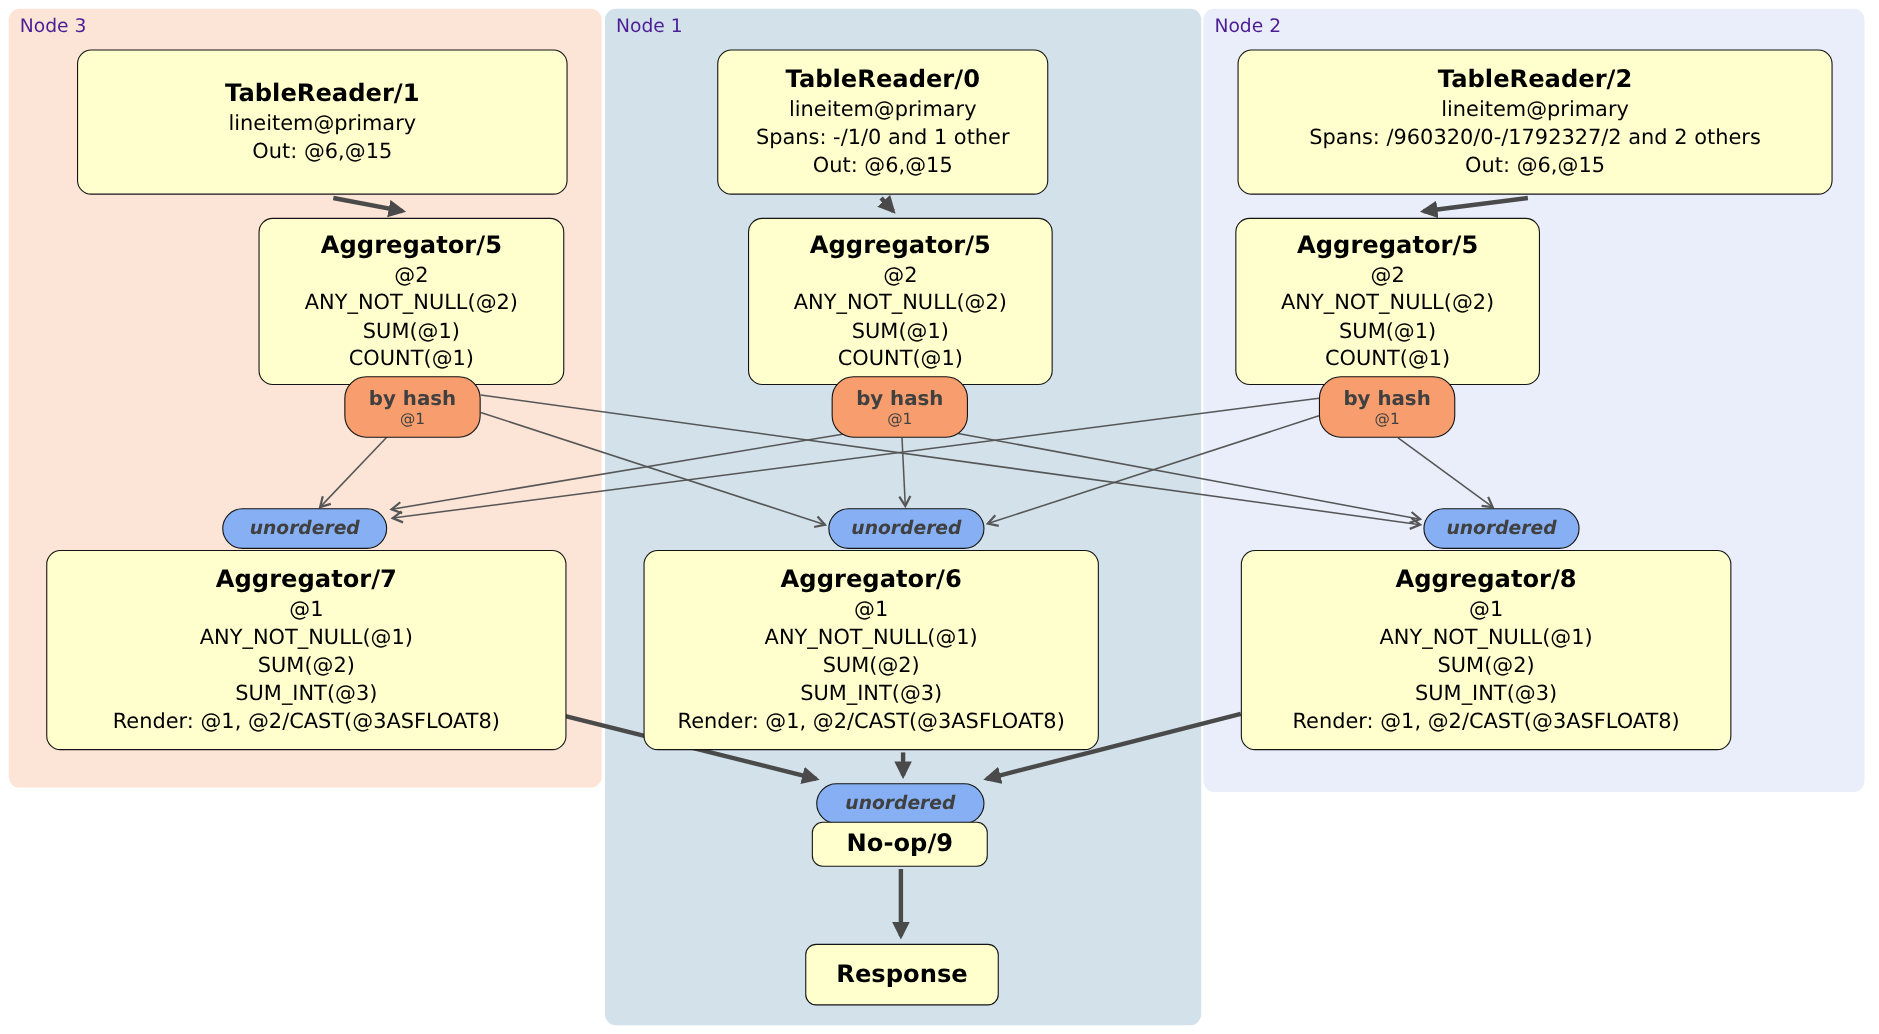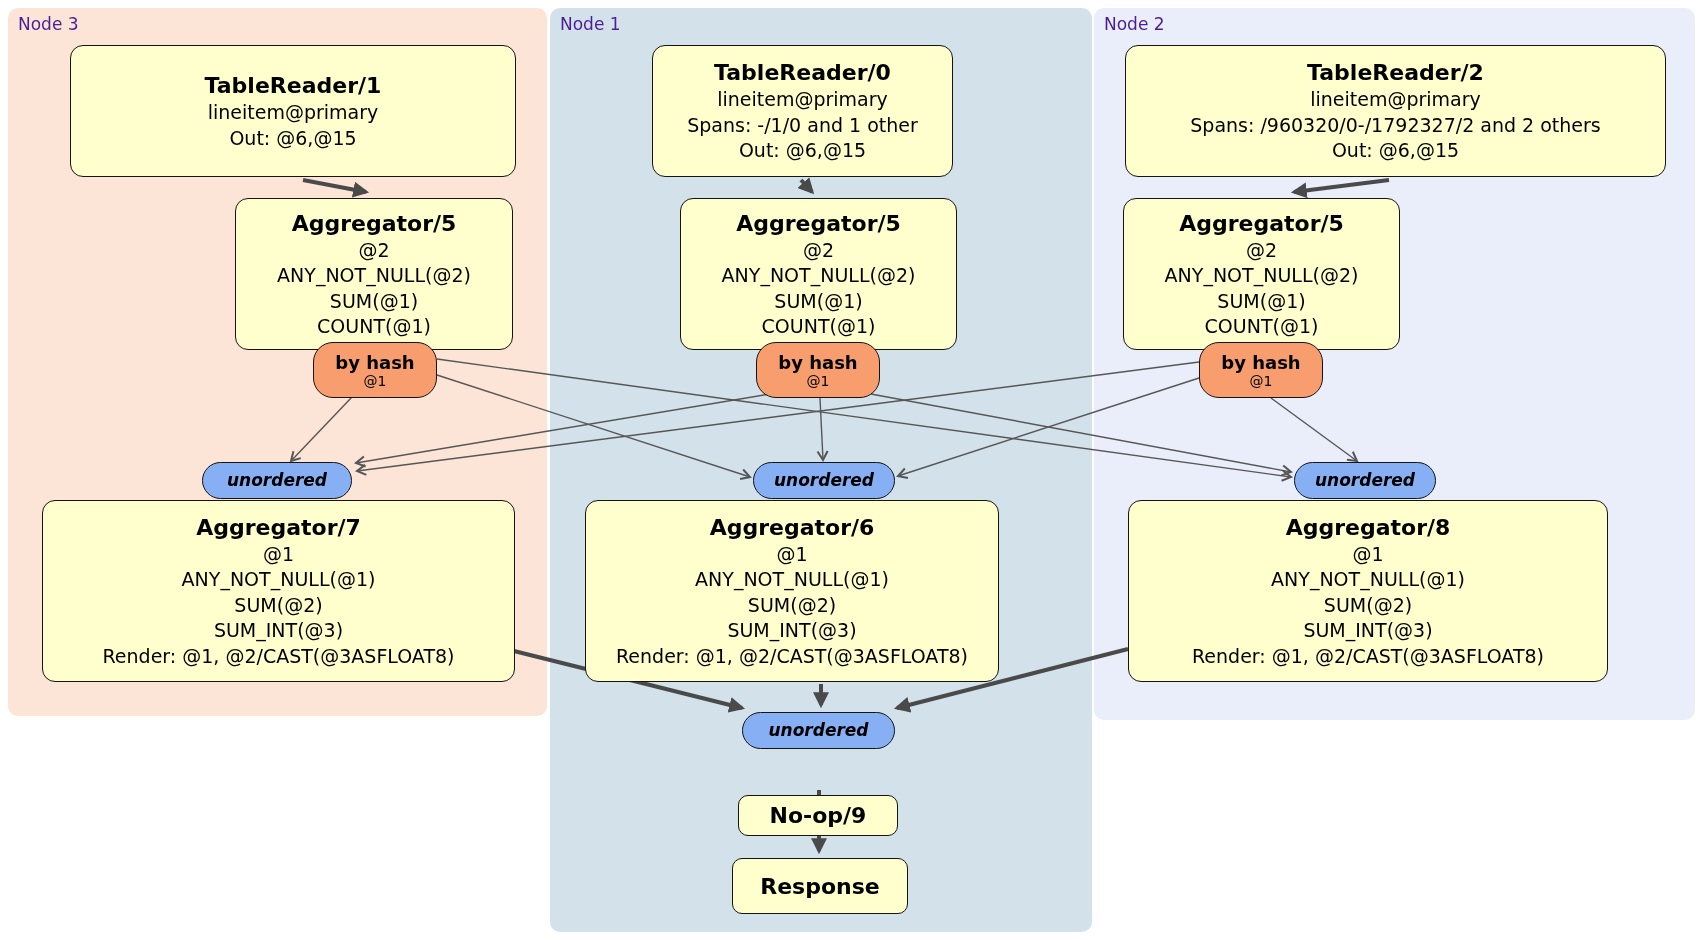--- a/index.html
+++ b/index.html
@@ -14,21 +14,21 @@
     position:absolute; background:var(--box_fill); border:1.6px solid var(--border);
     border-radius:13px; box-sizing:border-box;
     display:flex; flex-direction:column; align-items:center; justify-content:center;
     text-align:center; color:#000;
   }
   .pbox .title { font-weight:bold; font-size:22px; line-height:29px; white-space:nowrap; }
   .pbox .line  { font-size:19px; line-height:25.5px; white-space:nowrap; }
   .pill {
     position:absolute; border:1.7px solid var(--border); box-sizing:border-box;
     display:flex; flex-direction:column; align-items:center; justify-content:center;
-    text-align:center; color:#000000;
+    text-align:center; color:#404040;
   }
   .pill.hash { background:var(--hash_fill); border-radius:20px; }
   .pill.hash .pill-title { font-weight:bold; font-size:18px; line-height:21px; white-space:nowrap; }
   .pill.hash .pill-sub   { font-size:14px; line-height:16px; white-space:nowrap; }
   .pill.stream { background:var(--stream_fill); border-radius:19px; }
   .pill.stream .pill-title { font-weight:bold; font-size:17px; line-height:19px; white-space:nowrap;font-style:italic; }
 </style>
 </head>
 <body>
 
@@ -149,32 +149,32 @@
     <div class="line">Render: @1, @2/CAST(@3ASFLOAT8)</div>
   </div>
   <div class="pbox" style="left:585px; top:500px; width:414px; height:182px;">
     <div class="title">Aggregator/6</div>
     <div class="line">@1</div>
     <div class="line">ANY_NOT_NULL(@1)</div>
     <div class="line">SUM(@2)</div>
     <div class="line">SUM_INT(@3)</div>
     <div class="line">Render: @1, @2/CAST(@3ASFLOAT8)</div>
   </div>
-  <div class="pbox" style="left:1128px; top:500px; width:480px; height:182px;">
+  <div class="pbox" style="left:1128px; top:500px; width:446px; height:182px;">
     <div class="title">Aggregator/8</div>
     <div class="line">@1</div>
     <div class="line">ANY_NOT_NULL(@1)</div>
     <div class="line">SUM(@2)</div>
     <div class="line">SUM_INT(@3)</div>
     <div class="line">Render: @1, @2/CAST(@3ASFLOAT8)</div>
   </div>
 
   <div class="pill stream" style="left:742px; top:712px; width:153px; height:37px;">
     <div class="pill-title">unordered</div>
   </div>
-  <div class="pbox" style="left:738px; top:747px; width:160px; height:41px; border-radius:10px;margin-top:48px;">
+  <div class="pbox" style="left:738px; top:747px; width:160px; height:41px; border-radius:10px;">
     <div class="title">No-op/9</div>
   </div>
   <div class="pbox" style="left:732px; top:858px; width:176px; height:56px; border-radius:10px;">
     <div class="title">Response</div>
   </div>
 
 </div>
 
 </body></html>

